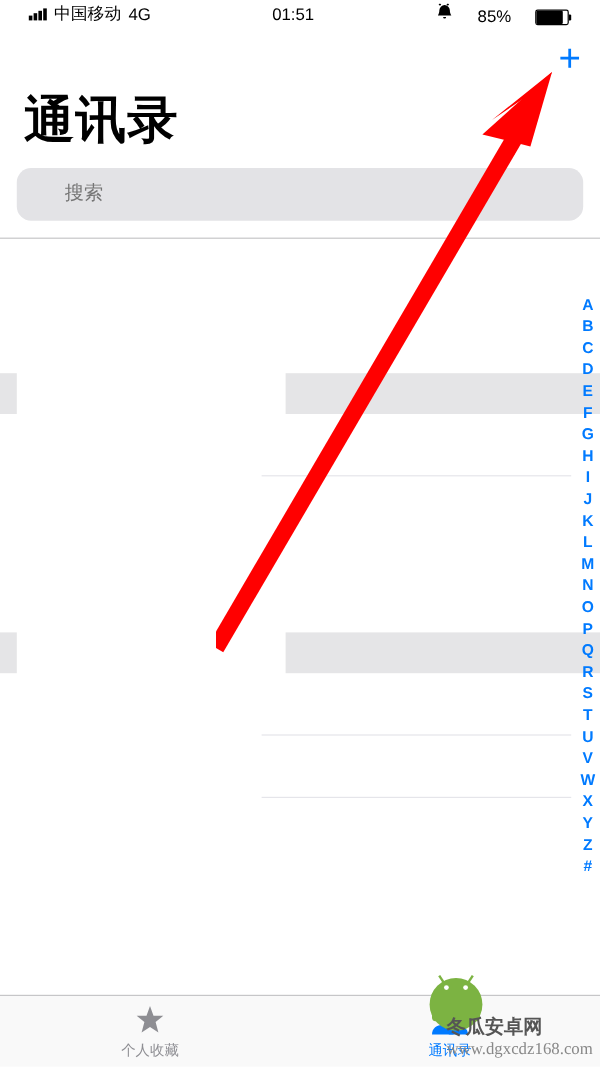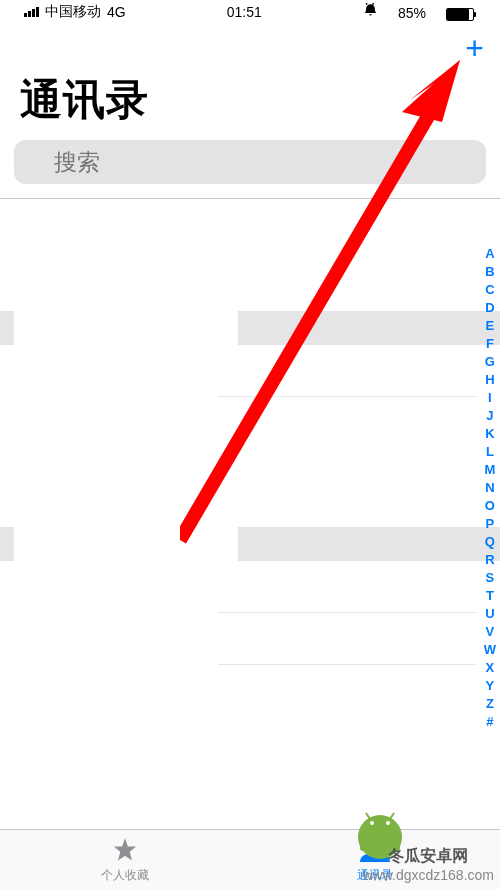--- a/index.html
+++ b/index.html
@@ -54,21 +54,21 @@
     .page-title { font-size: 42px; font-weight: 700; letter-spacing: 1px; }
 
     .search-area { padding: 0 14px 14px; }
     .search-input {
       width: 100%;
       height: 44px;
       background: #e3e3e6;
       border: none;
       border-radius: 12px;
       padding: 0 12px 0 40px;
-      font-size: 23px;
+      font-size: 16px;
       color: #8e8e93;
       position: relative;
     }
     .search-wrapper { position: relative; }
     .search-icon {
       position: absolute;
       left: 12px;
       top: 50%;
       transform: translateY(-50%);
       color: #8e8e93;
@@ -151,22 +151,21 @@
       width: 60px;
       height: 60px;
       pointer-events: none;
     }
     .watermark-text {
       position: absolute;
       bottom: 6px;
       right: 6px;
       font-size: 14px;
       color: #999;
-      font-family: Liberation Sans, sans-serif;
-      text-align: center;
+      font-family: Liberation Serif, serif;
     }
   </style>
 </head>
 <body>
 
 <div class="status-bar">
   <div class="status-left">
     <div class="signal-bars">
       <span></span>
         <span></span>

